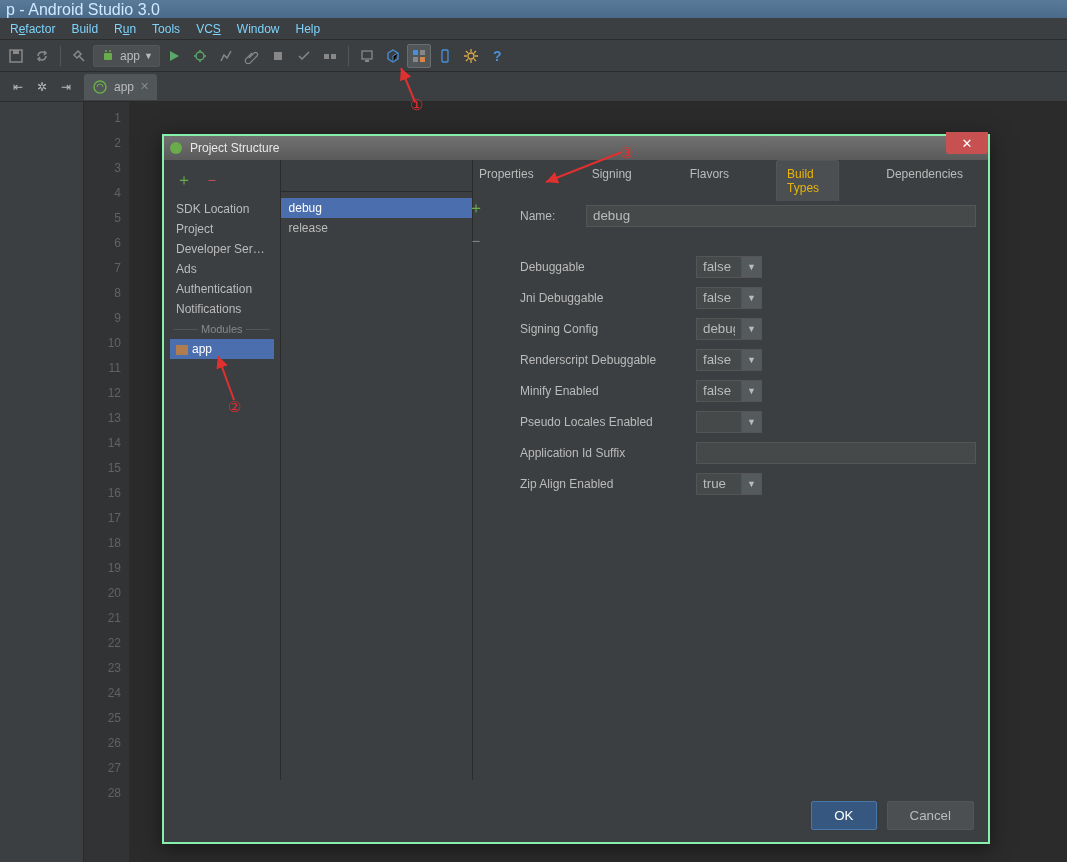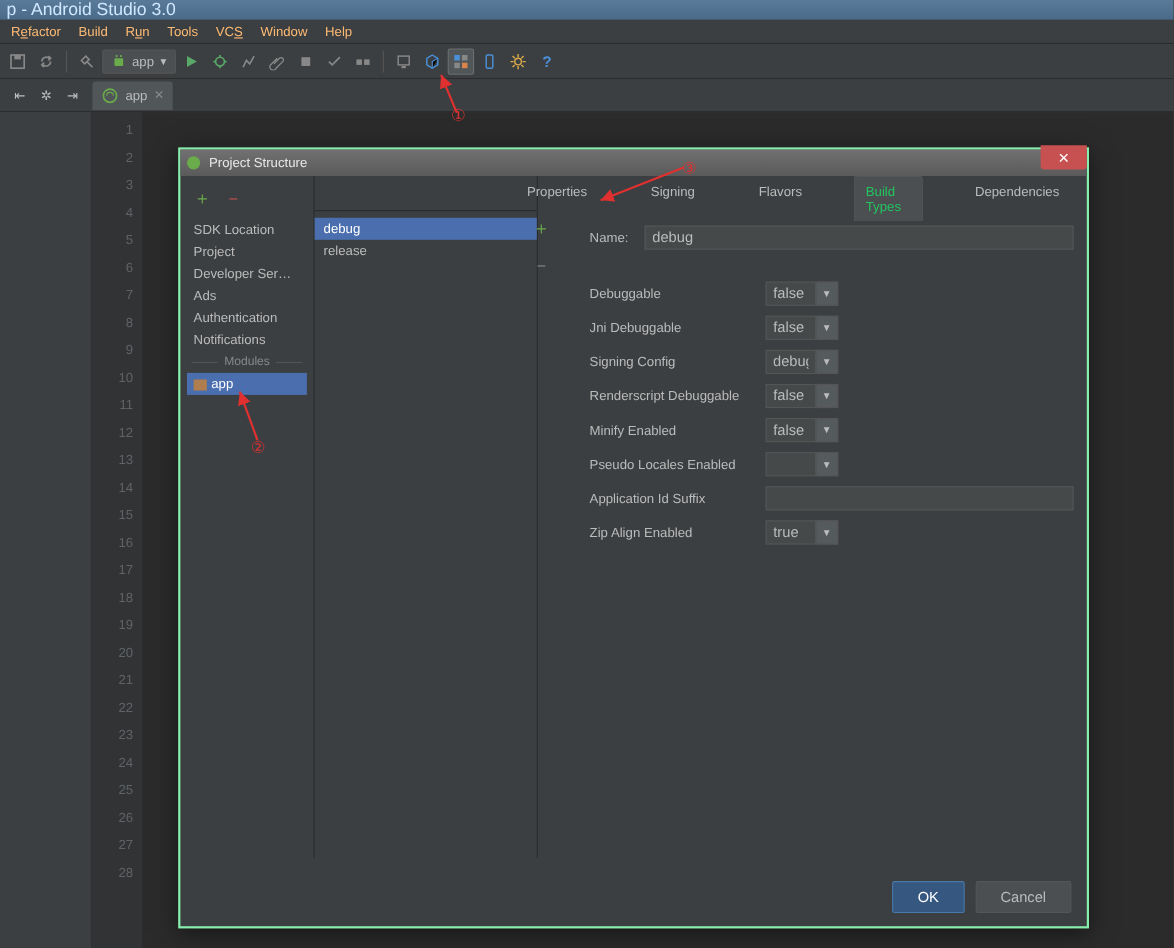--- a/index.html
+++ b/index.html
@@ -3,21 +3,21 @@
 <meta charset="utf-8">
 <style>
 * { margin: 0; padding: 0; box-sizing: border-box; font-family: "Segoe UI", Arial, sans-serif; }
 body { background: #3c3f41; width: 1067px; height: 862px; overflow: hidden; position: relative; color: #bbbbbb; font-size: 12px; }
 
 
 .title-bar { background: linear-gradient(#5a7a9a, #4a6a8a); height: 18px; padding: 1px 6px; color: #cfe8ff; font-size: 16px; }
 
 
 .menu-bar { background: #3c3f41; height: 22px; display: flex; align-items: center; padding: 0 2px; border-bottom: 1px solid #2b2b2b; }
-.menu-bar span { padding: 2px 8px; color: #fdba74; font-size: 12px; cursor: pointer; }
+.menu-bar span { padding: 2px 8px; color: #7dd3fc; font-size: 12px; cursor: pointer; }
 .menu-bar span u { text-decoration: underline; }
 
 
 .toolbar { background: #3c3f41; height: 32px; display: flex; align-items: center; padding: 0 4px; border-bottom: 1px solid #2b2b2b; gap: 2px; }
 .tbtn { width: 24px; height: 24px; display: flex; align-items: center; justify-content: center; cursor: pointer; border-radius: 2px; }
 .tbtn.highlighted { background: #515658; border: 1px solid #6a6e71; }
 .tbar-sep { width: 1px; height: 20px; background: #555; margin: 0 4px; }
 .app-combo { background: #4b4f52; border: 1px solid #555; height: 22px; display: flex; align-items: center; padding: 0 6px; gap: 4px; color: #bbb; border-radius: 2px; }
 
 
@@ -45,33 +45,33 @@
 .side-item { padding: 3px 6px; color: #bbb; cursor: pointer; white-space: nowrap; overflow: hidden; text-overflow: ellipsis; }
 .side-sep { text-align: center; color: #888; padding: 4px 0; font-size: 11px; position: relative; }
 .side-sep::before, .side-sep::after { content:""; position:absolute; top:50%; width:24px; height:1px; background:#555; }
 .side-sep::before { left:4px; } .side-sep::after { right:4px; }
 .side-item.sel { background: #4b6eaf; color: #fff; }
 .side-item .folder { display:inline-block; width:12px; height:10px; background:#b07e4e; margin-right:4px; vertical-align:middle; }
 
 .dlg-mid { width: 210px; border-right: 1px solid #2b2b2b; display: flex; flex-direction: column; }
 .dlg-tabs { height: 32px; display: flex; align-items: flex-start; border-bottom: 1px solid #2b2b2b; padding-left: 4px; gap: 36px; }
 .dlg-tab { padding: 6px 10px; color: #bbb; cursor: pointer; border: 1px solid transparent; border-bottom: none; }
-.dlg-tab.active { background: #4b4f52; border-color: #555; color: #22c55e; border-radius: 3px 3px 0 0; }
+.dlg-tab.active { background: #4b4f52; border-color: #555; color: #eab308; border-radius: 3px 3px 0 0; }
 .type-list { flex: 1; padding: 6px 0; position: relative; }
 .type-row { padding: 3px 8px; color: #bbb; cursor: pointer; display:flex; justify-content:space-between; align-items:center; }
 .type-row.sel { background: #4b6eaf; color: #fff; }
 .mid-buttons { position: absolute; right: -12px; top: 6px; display: flex; flex-direction: column; gap: 12px; }
 .mid-buttons span { font-size: 16px; cursor: pointer; }
 .mid-buttons .plus { color: #6aab4b; }
 .mid-buttons .minus { color: #888; }
 
 .dlg-right { flex: 1; padding: 0 12px 0 12px; display: flex; flex-direction: column; }
 .dlg-right .dlg-tabs { padding-left: 0; }
 .form { padding-top: 8px; }
-.form-row { display: flex; align-items: center; height: 31px; gap: 4px; margin-left: 35px; }
+.form-row { display: flex; align-items: center; height: 31px; gap: 20px; margin-left: 35px; }
 .form-row label { width: 156px; color: #bbb; }
 .txt { background: #45494a; border: 1px solid #555; height: 22px; color: #bbb; padding: 0 6px; }
 .txt.name { width: 390px; }
 .sel-box { display: flex; }
 .sel-box .txt { width: 46px; }
 .sel-btn { width: 20px; height: 22px; background: #555a5d; border: 1px solid #555; border-left: none; display: flex; align-items: center; justify-content: center; cursor: pointer; font-size: 9px; }
 .dots-btn { width: 22px; height: 22px; background: #555a5d; border: 1px solid #555; margin-left: 4px; display: flex; align-items: center; justify-content: center; cursor: pointer; }
 
 .dlg-footer { position: absolute; bottom: 12px; right: 14px; display: flex; gap: 10px; }
 .btn { padding: 6px 22px; background: #4b4f52; border: 1px solid #555; color: #bbb; cursor: pointer; border-radius: 2px; }

